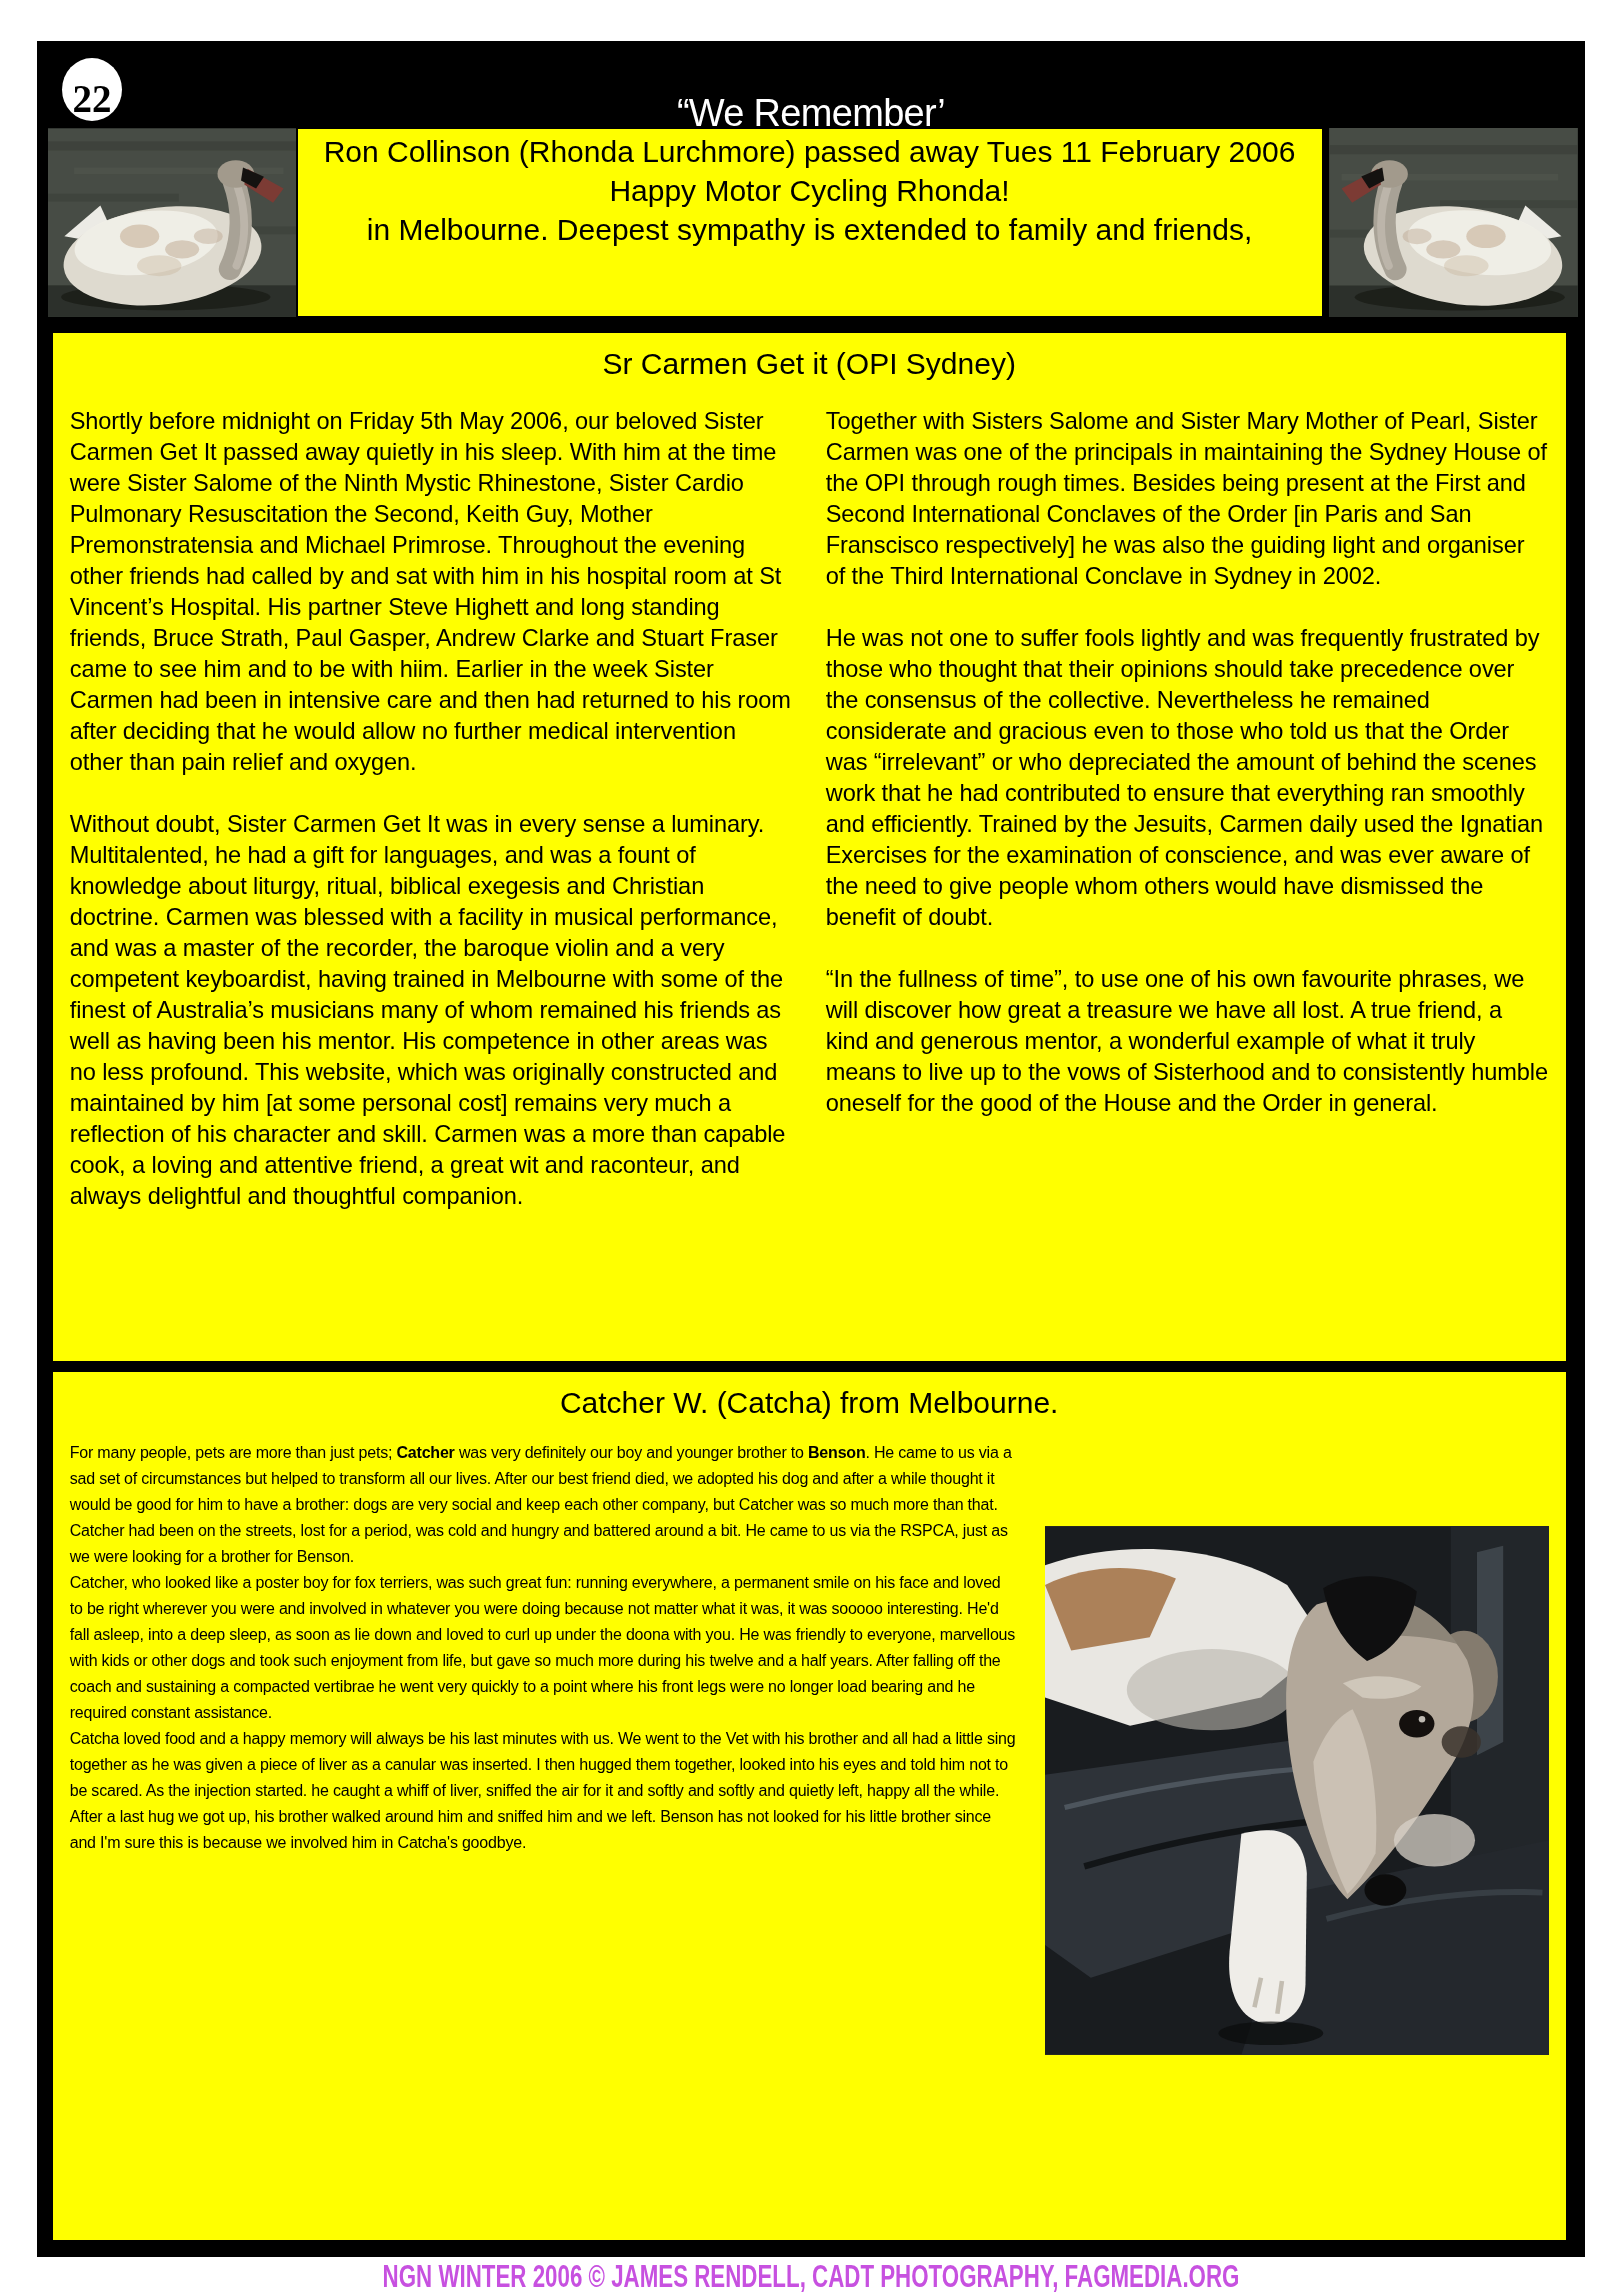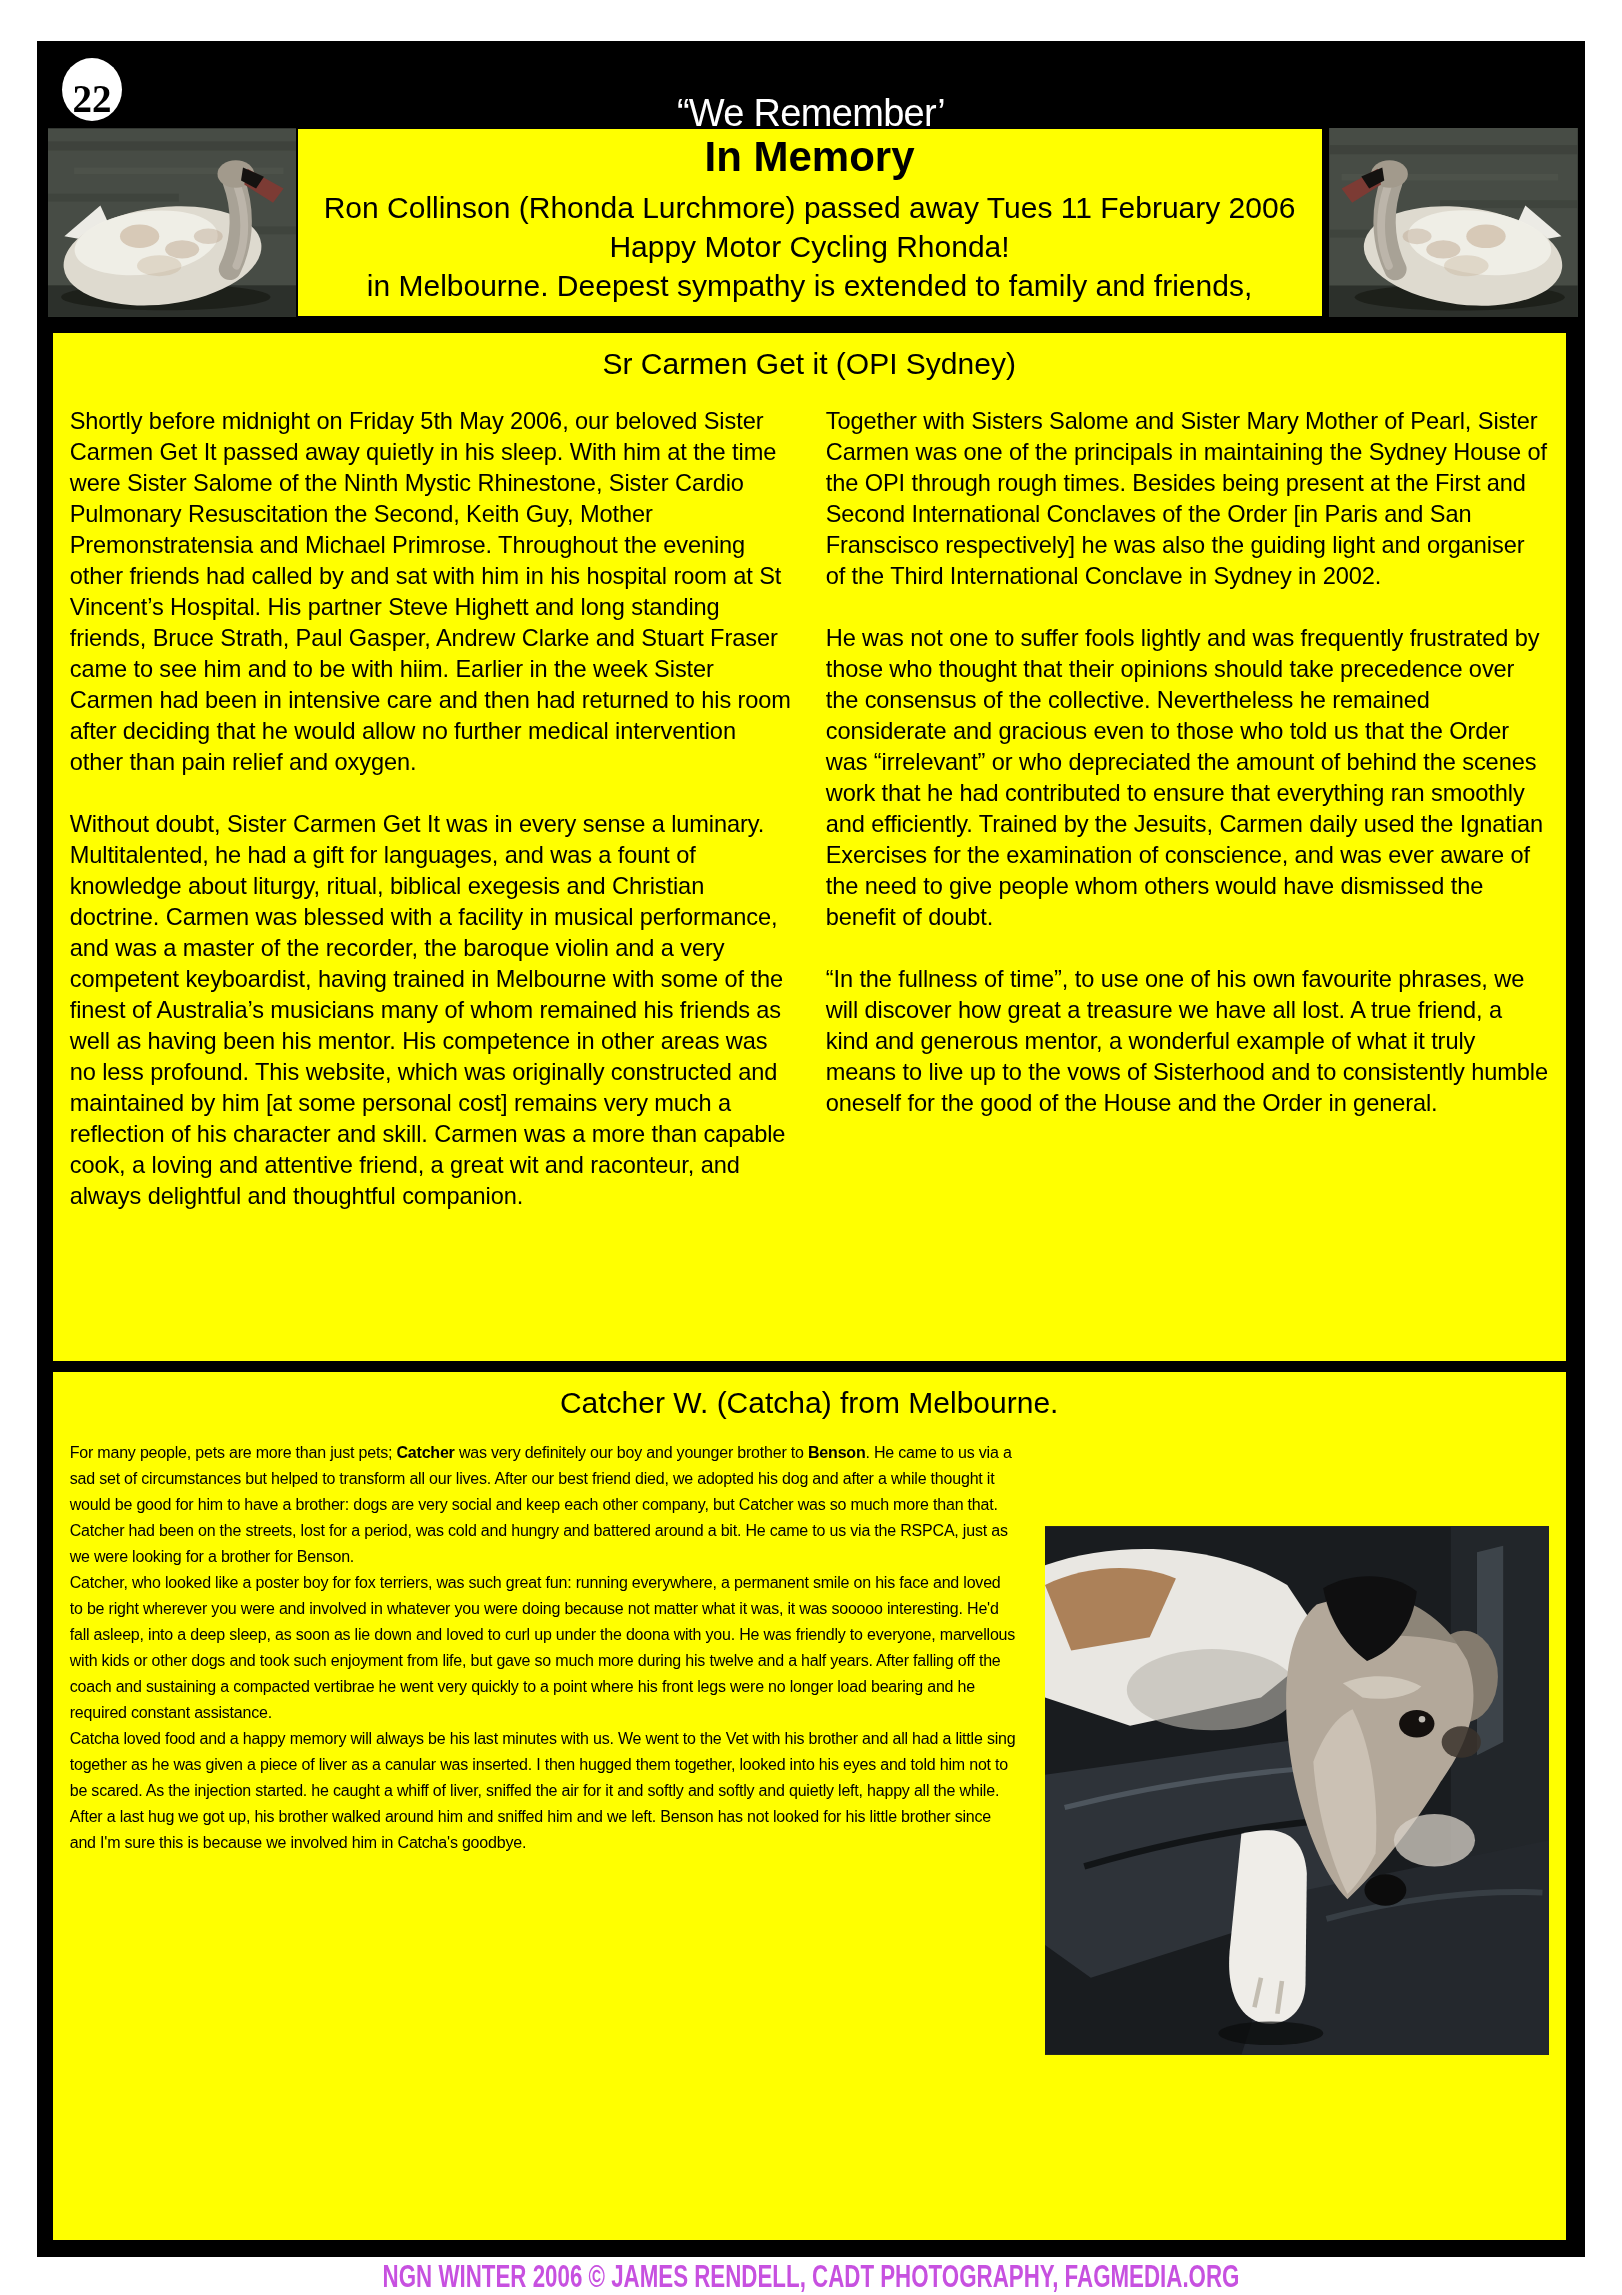--- a/index.html
+++ b/index.html
@@ -97,21 +97,20 @@
         <ellipse cx="245" cy="165" rx="22" ry="12" fill="#b79e86" opacity="0.4"></ellipse>
         <path d="M 278,215 C 300,170 298,120 284,82" stroke="#a8a296" stroke-width="34" fill="none" stroke-linecap="round"></path>
         <path d="M 288,210 C 305,170 302,125 290,90" stroke="#c4beb2" stroke-width="12" fill="none" opacity="0.7" stroke-linecap="round"></path>
         <ellipse cx="287" cy="70" rx="28" ry="21" fill="#a29a8c"></ellipse>
         <path d="M 305,62 L 360,92 L 344,114 L 300,86 Z" fill="#7c3b34"></path>
         <path d="M 298,60 L 330,74 L 318,92 L 295,80 Z" fill="#141210"></path>
       </svg>
     </div>
 
     <div class="memory-box">
-      <div class="memory-title">In Memory</div>
       <div class="memory-line"><b>Ron Collinson</b><span> (Rhonda Lurchmore) passed away Tues 11 February 2006</span></div>
       <div class="memory-line">Happy Motor Cycling Rhonda!</div>
       <div class="memory-line">in Melbourne. Deepest sympathy is extended to family and friends,</div>
     </div>
 
     <div class="swan-photo right">
       <svg width="259" height="189" viewBox="0 0 379 288">
         <rect x="0" y="0" width="379" height="288" fill="#474c45"></rect>
         <rect x="0" y="26" width="379" height="14" fill="#3a3f39" opacity="0.7"></rect>
         <rect x="30" y="70" width="330" height="10" fill="#51564e" opacity="0.6"></rect>

